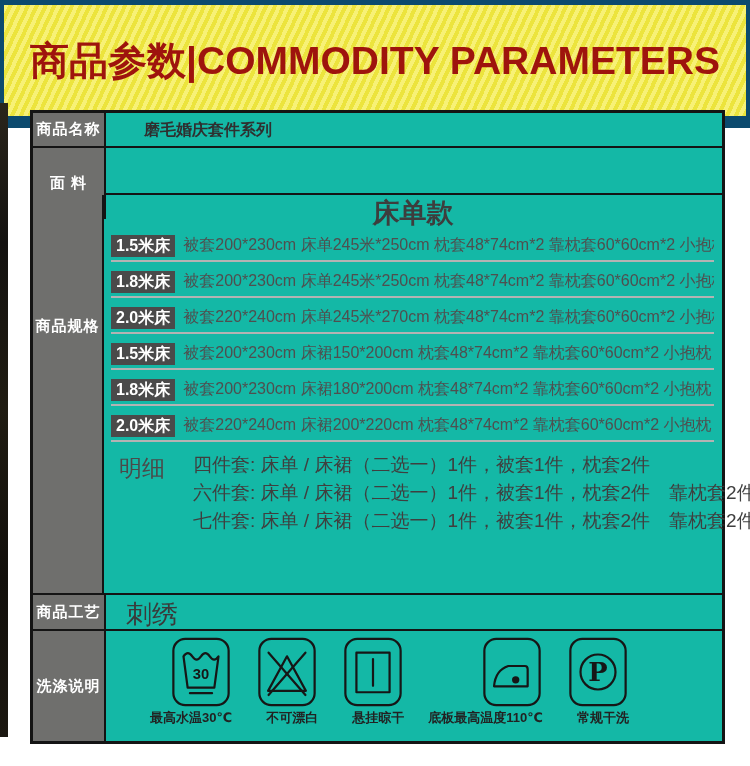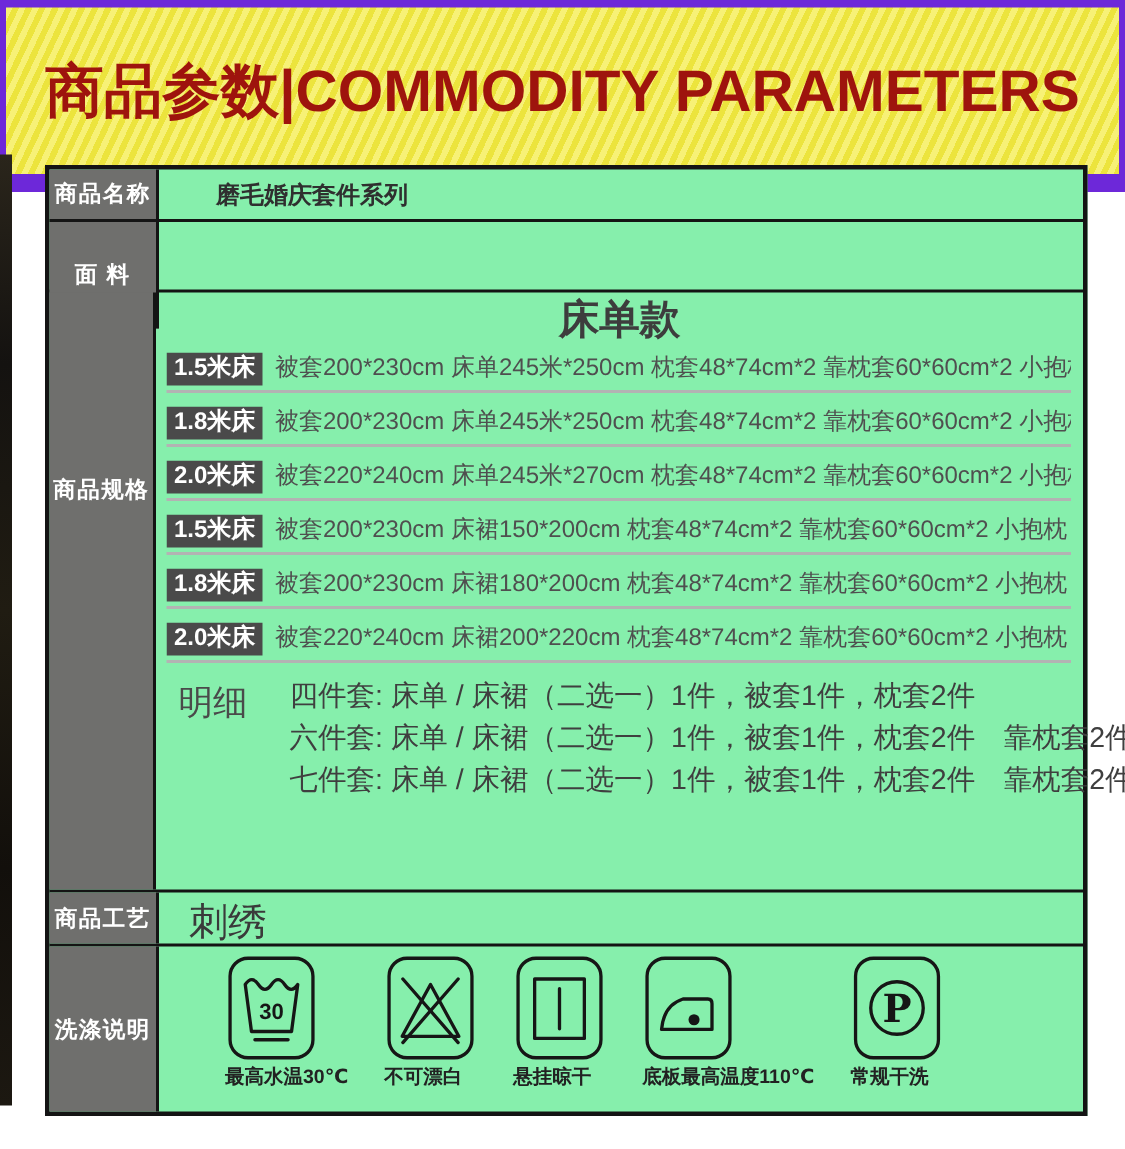--- a/index.html
+++ b/index.html
@@ -1,36 +1,36 @@
 <!DOCTYPE html>
 <html><head>
 <meta charset="utf-8">
 <style>
   html,body{margin:0;padding:0;}
   body{
     width:750px;height:766px;position:relative;overflow:hidden;background:#ffffff;
     font-family:"Liberation Sans","DejaVu Sans",sans-serif;
   }
   
-  .banner{position:absolute;top:0;left:0;width:750px;height:128px;background:#6d28d9;}
+  .banner{position:absolute;top:0;left:0;width:750px;height:128px;background:#0c4a6e;}
   .banner-inner{
     position:absolute;top:5px;left:4px;right:4px;bottom:12px;
     background:repeating-linear-gradient(115deg,#f7f176 0 4px,#ece43d 4px 8px);
     display:flex;align-items:center;justify-content:center;
   }
   .banner-title{font-size:39px;font-weight:bold;color:#9e140d;white-space:nowrap;letter-spacing:0;}
   
   .left-strip{
     position:absolute;top:103px;left:0;width:8px;height:634px;
     background:linear-gradient(180deg,#2a251b 0%,#141210 22%,#201c12 48%,#120f0b 75%,#1c1811 100%);
   }
   
   .ptable{
     position:absolute;left:30px;top:110px;width:695px;
-    border:3px solid #141414;background:#86efac;box-sizing:border-box;
+    border:3px solid #141414;background:#14b8a6;box-sizing:border-box;
   }
   .prow{display:flex;border-bottom:2px solid #141414;}
   .prow:last-child{border-bottom:none;}
   .plabel{
     width:71px;flex:0 0 71px;background:#6f6f6d;border-right:2px solid #141414;
     color:#fff;font-weight:bold;font-size:15px;letter-spacing:1px;
     display:flex;align-items:center;justify-content:center;text-align:center;
   }
   .plabel.top-align{align-items:flex-start;padding-top:122px;box-sizing:border-box;}
   .pvalue{flex:1;min-width:0;}
@@ -51,21 +51,21 @@
   .chip{
     display:inline-block;background:#4a4a4a;color:#fff;font-weight:bold;
     font-size:16px;padding:1px 5px;margin-right:8px;vertical-align:middle;
   }
   .detail{display:flex;margin:6px 0 0 15px;}
   .detail-label{font-size:23px;font-weight:normal;color:#4a4a4a;margin:2px 28px 0 0;flex:0 0 auto;}
   .detail-lines{font-size:19px;color:#3f3f3f;line-height:28px;white-space:nowrap;}
   .detail-indent{padding-left:105px;}
   
   .wash{display:flex;align-items:flex-start;padding:6px 0 0 44px;gap:24px;}
-  .wash-item{display:flex;flex-direction:column;align-items:flex-start;flex:0 0 auto;}
+  .wash-item{display:flex;flex-direction:column;align-items:flex-end;flex:0 0 auto;}
   .wash-item svg{width:62px;height:70px;display:block;}
   .wash-caption{font-size:13px;font-weight:bold;color:#222;margin-top:2px;white-space:nowrap;}
   .icon-stroke{fill:none;stroke:#161616;stroke-width:2.4;stroke-linecap:round;stroke-linejoin:round;}
   .icon-text{fill:#161616;stroke:none;font-weight:bold;}
 </style>
 </head>
 <body>
 
 <div class="banner">
   <div class="banner-inner">

